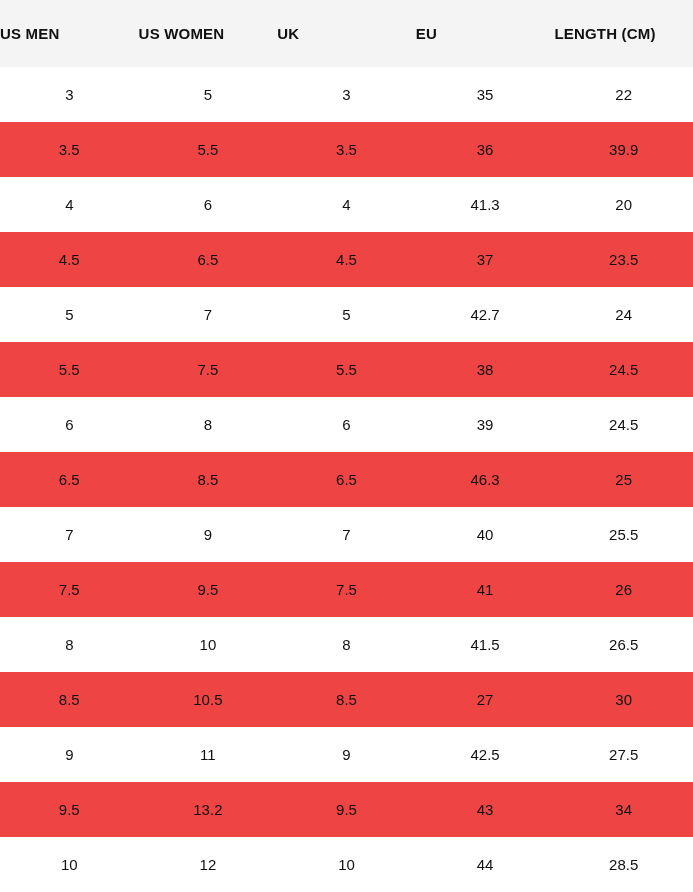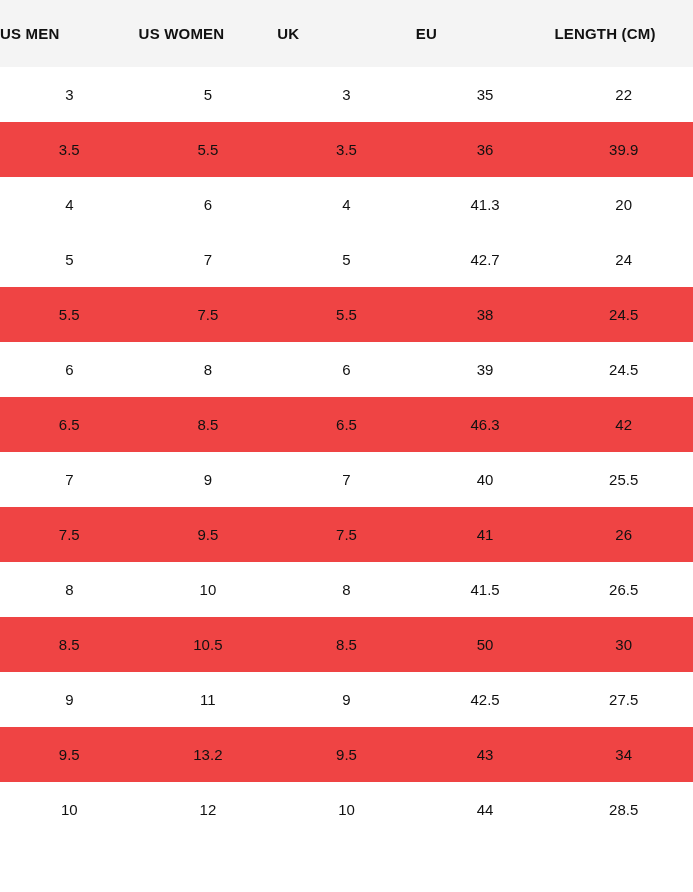--- a/index.html
+++ b/index.html
@@ -92,20 +92,27 @@
         <td>36</td>
         <td>39.9</td>
       </tr>
       <tr>
         <td>4</td>
         <td>6</td>
         <td>4</td>
         <td>41.3</td>
         <td>20</td>
       </tr>
+      <tr class="striped">
+        <td>4.5</td>
+        <td>6.5</td>
+        <td>4.5</td>
+        <td>37</td>
+        <td>23.5</td>
+      </tr>
       <tr>
         <td>5</td>
         <td>7</td>
         <td>5</td>
         <td>42.7</td>
         <td>24</td>
       </tr>
       <tr class="striped">
         <td>5.5</td>
         <td>7.5</td>
@@ -118,21 +125,21 @@
         <td>8</td>
         <td>6</td>
         <td>39</td>
         <td>24.5</td>
       </tr>
       <tr class="striped">
         <td>6.5</td>
         <td>8.5</td>
         <td>6.5</td>
         <td>46.3</td>
-        <td>42</td>
+        <td>25</td>
       </tr>
       <tr>
         <td>7</td>
         <td>9</td>
         <td>7</td>
         <td>40</td>
         <td>25.5</td>
       </tr>
       <tr class="striped">
         <td>7.5</td>
@@ -145,21 +152,21 @@
         <td>8</td>
         <td>10</td>
         <td>8</td>
         <td>41.5</td>
         <td>26.5</td>
       </tr>
       <tr class="striped">
         <td>8.5</td>
         <td>10.5</td>
         <td>8.5</td>
-        <td>50</td>
+        <td>27</td>
         <td>30</td>
       </tr>
       <tr>
         <td>9</td>
         <td>11</td>
         <td>9</td>
         <td>42.5</td>
         <td>27.5</td>
       </tr>
       <tr class="striped">

